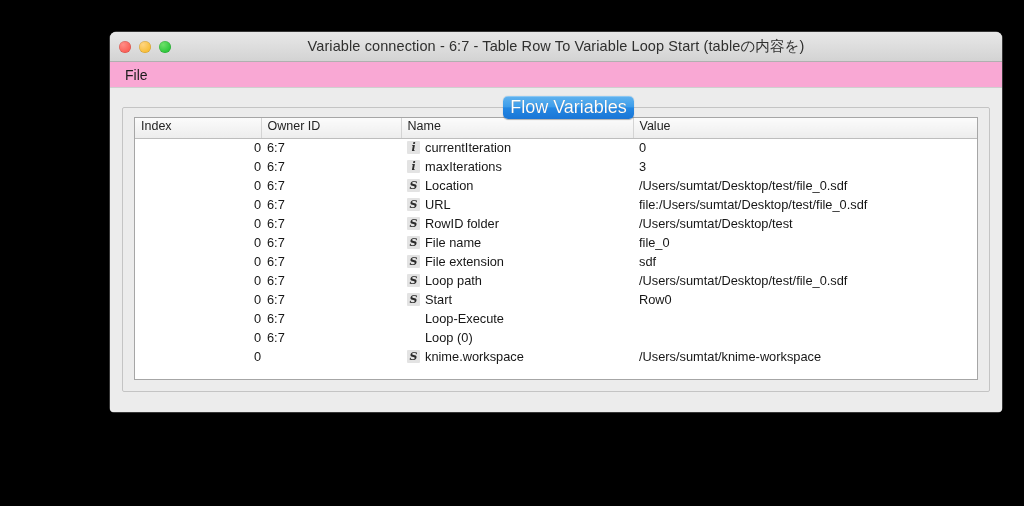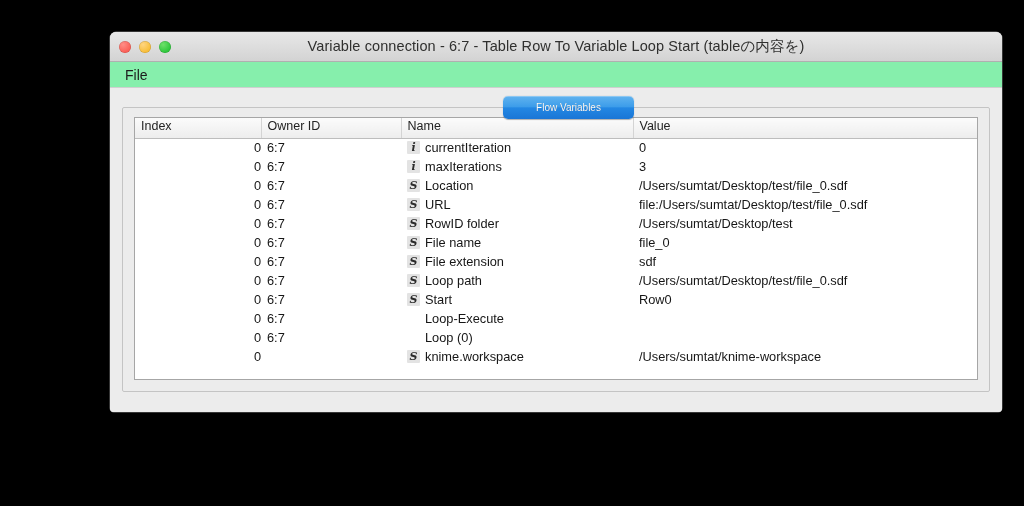--- a/index.html
+++ b/index.html
@@ -63,21 +63,21 @@
     font-size: 14.5px;
     color: #30302f;
     letter-spacing: 0.1px;
     white-space: nowrap;
   }
 
   
   .menubar {
     flex: 0 0 25px;
     height: 25px;
-    background: #86efac;
+    background: #f9a8d4;
     border-bottom: 1px solid #cfcfcf;
     display: flex;
     align-items: center;
     padding-left: 10px;
   }
   .menu-item {
     font-size: 14px;
     color: #1c1c1c;
     padding: 1px 5px;
     cursor: default;
@@ -105,21 +105,21 @@
     border-radius: 5px;
     background: linear-gradient(to bottom, #61b3ef 0%, #3d9dea 46%, #2387e3 52%, #1a76d6 100%);
     box-shadow: inset 0 0.5px 0 rgba(255,255,255,0.55), 0 0.5px 1px rgba(0,0,0,0.3);
     display: flex;
     align-items: center;
     justify-content: center;
     cursor: default;
     z-index: 3;
   }
   .tab-label {
-    font-size: 10px;
+    font-size: 18px;
     color: #ffffff;
     text-shadow: 0 -0.5px 0.5px rgba(0,0,0,0.45);
     white-space: nowrap;
   }
 
   
   .tabpane {
     position: absolute;
     left: 12px;
     top: 19px;

